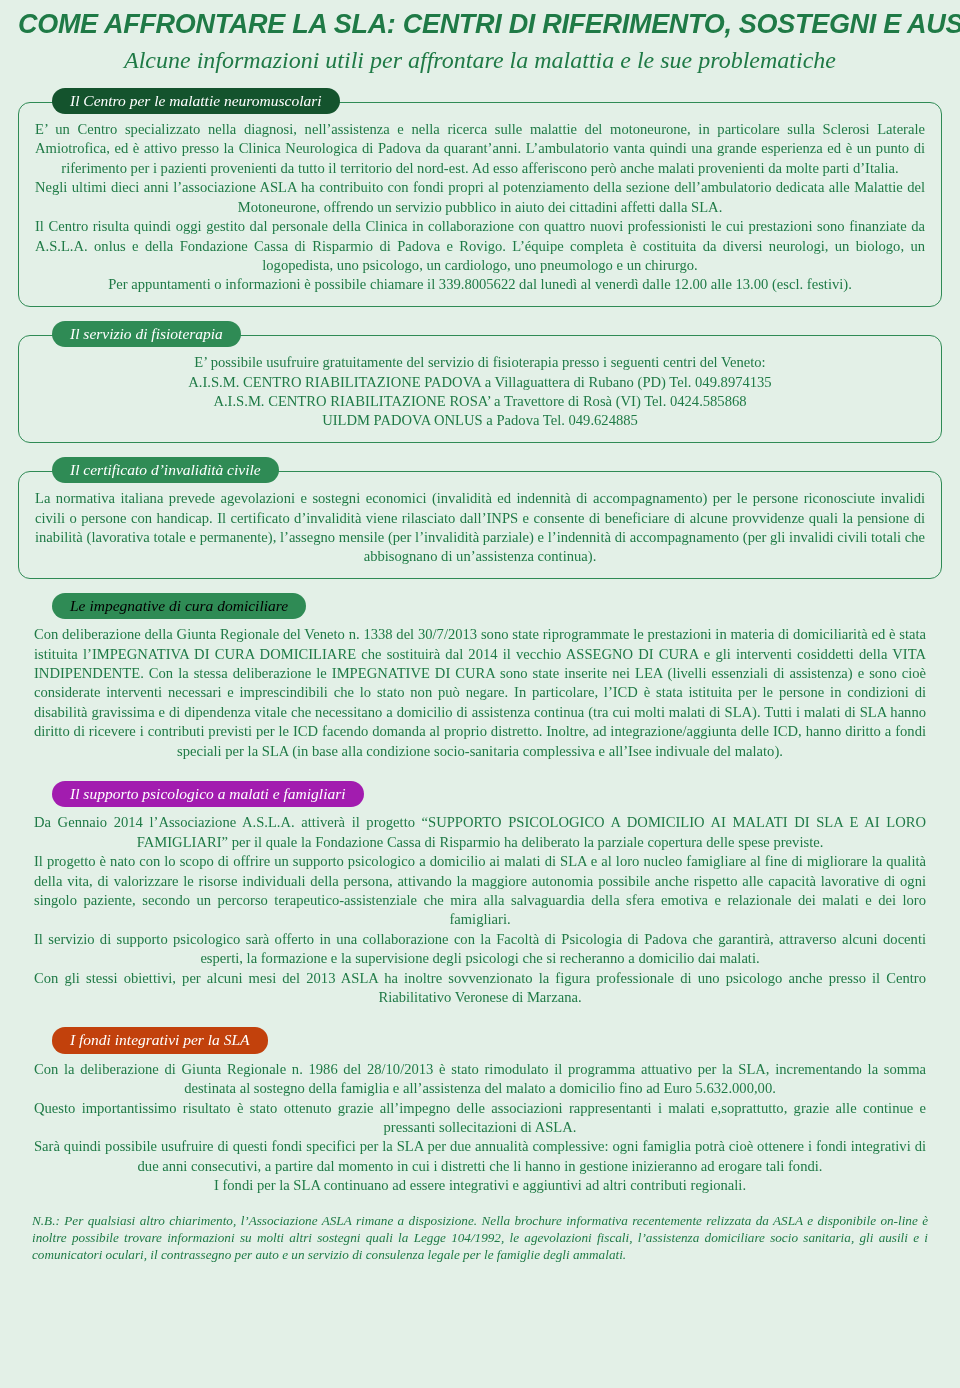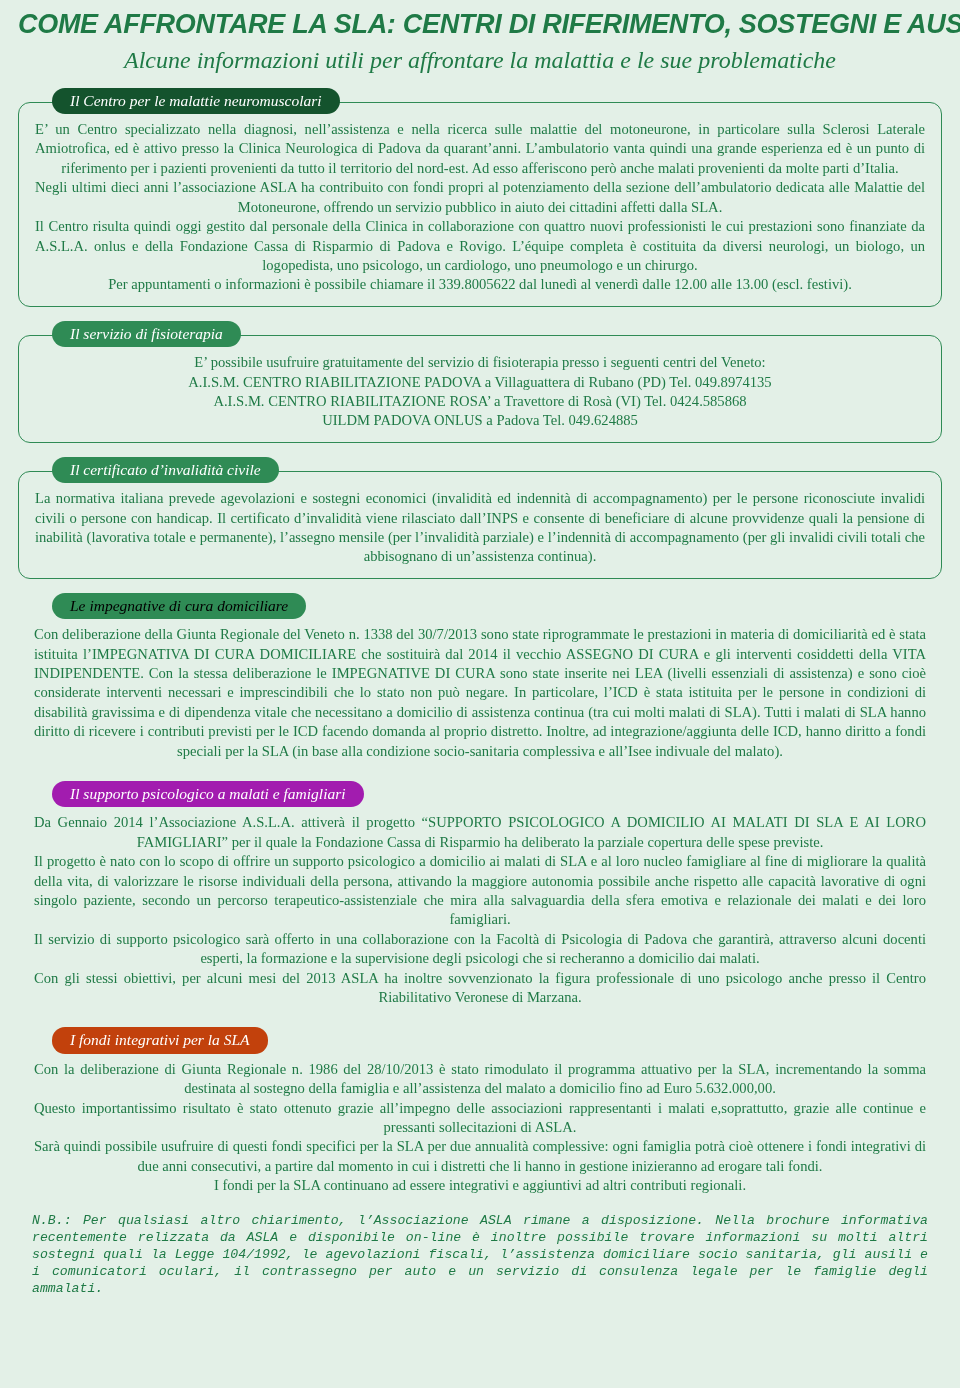--- a/index.html
+++ b/index.html
@@ -74,21 +74,21 @@
     font-size:14.6px;
     line-height:1.33;
     color:#1f7a46;
     text-align:center;
   }
   p.just{ text-align:justify; text-align-last:center; }
 
   .footer{
     margin-top:10px;
     padding:0 14px;
-    font-family:Liberation Mono, monospace;
+    font-family:Liberation Serif, serif;
     font-style:italic;
     font-size:13.2px;
     line-height:1.3;
     color:#1f7a46;
     text-align:justify;
   }
 </style>
 </head>
 <body style="background: rgb(227, 240, 231);">
 

